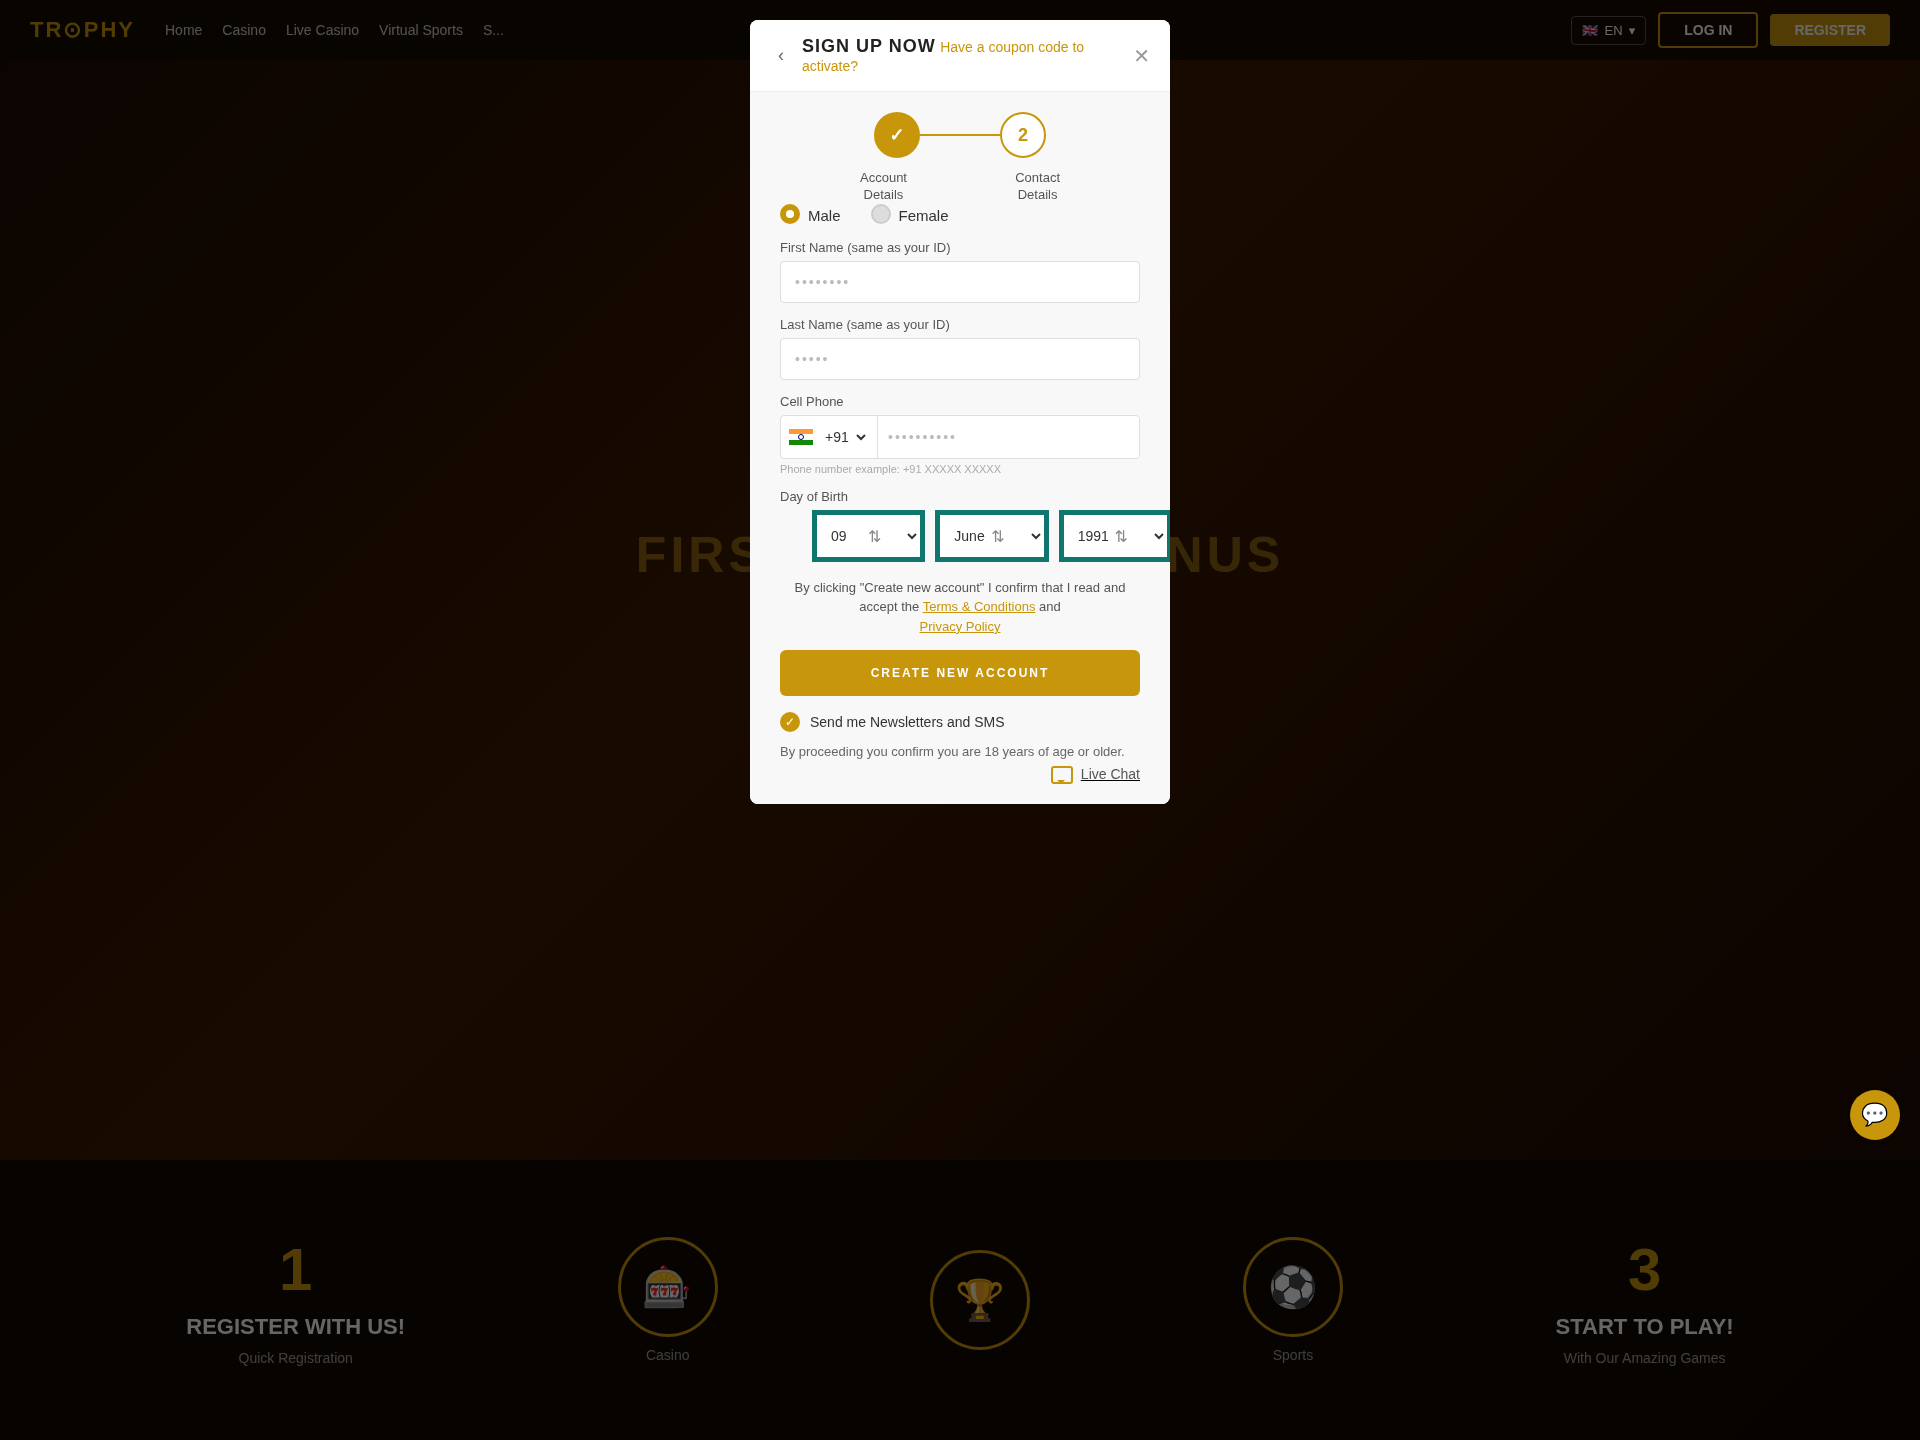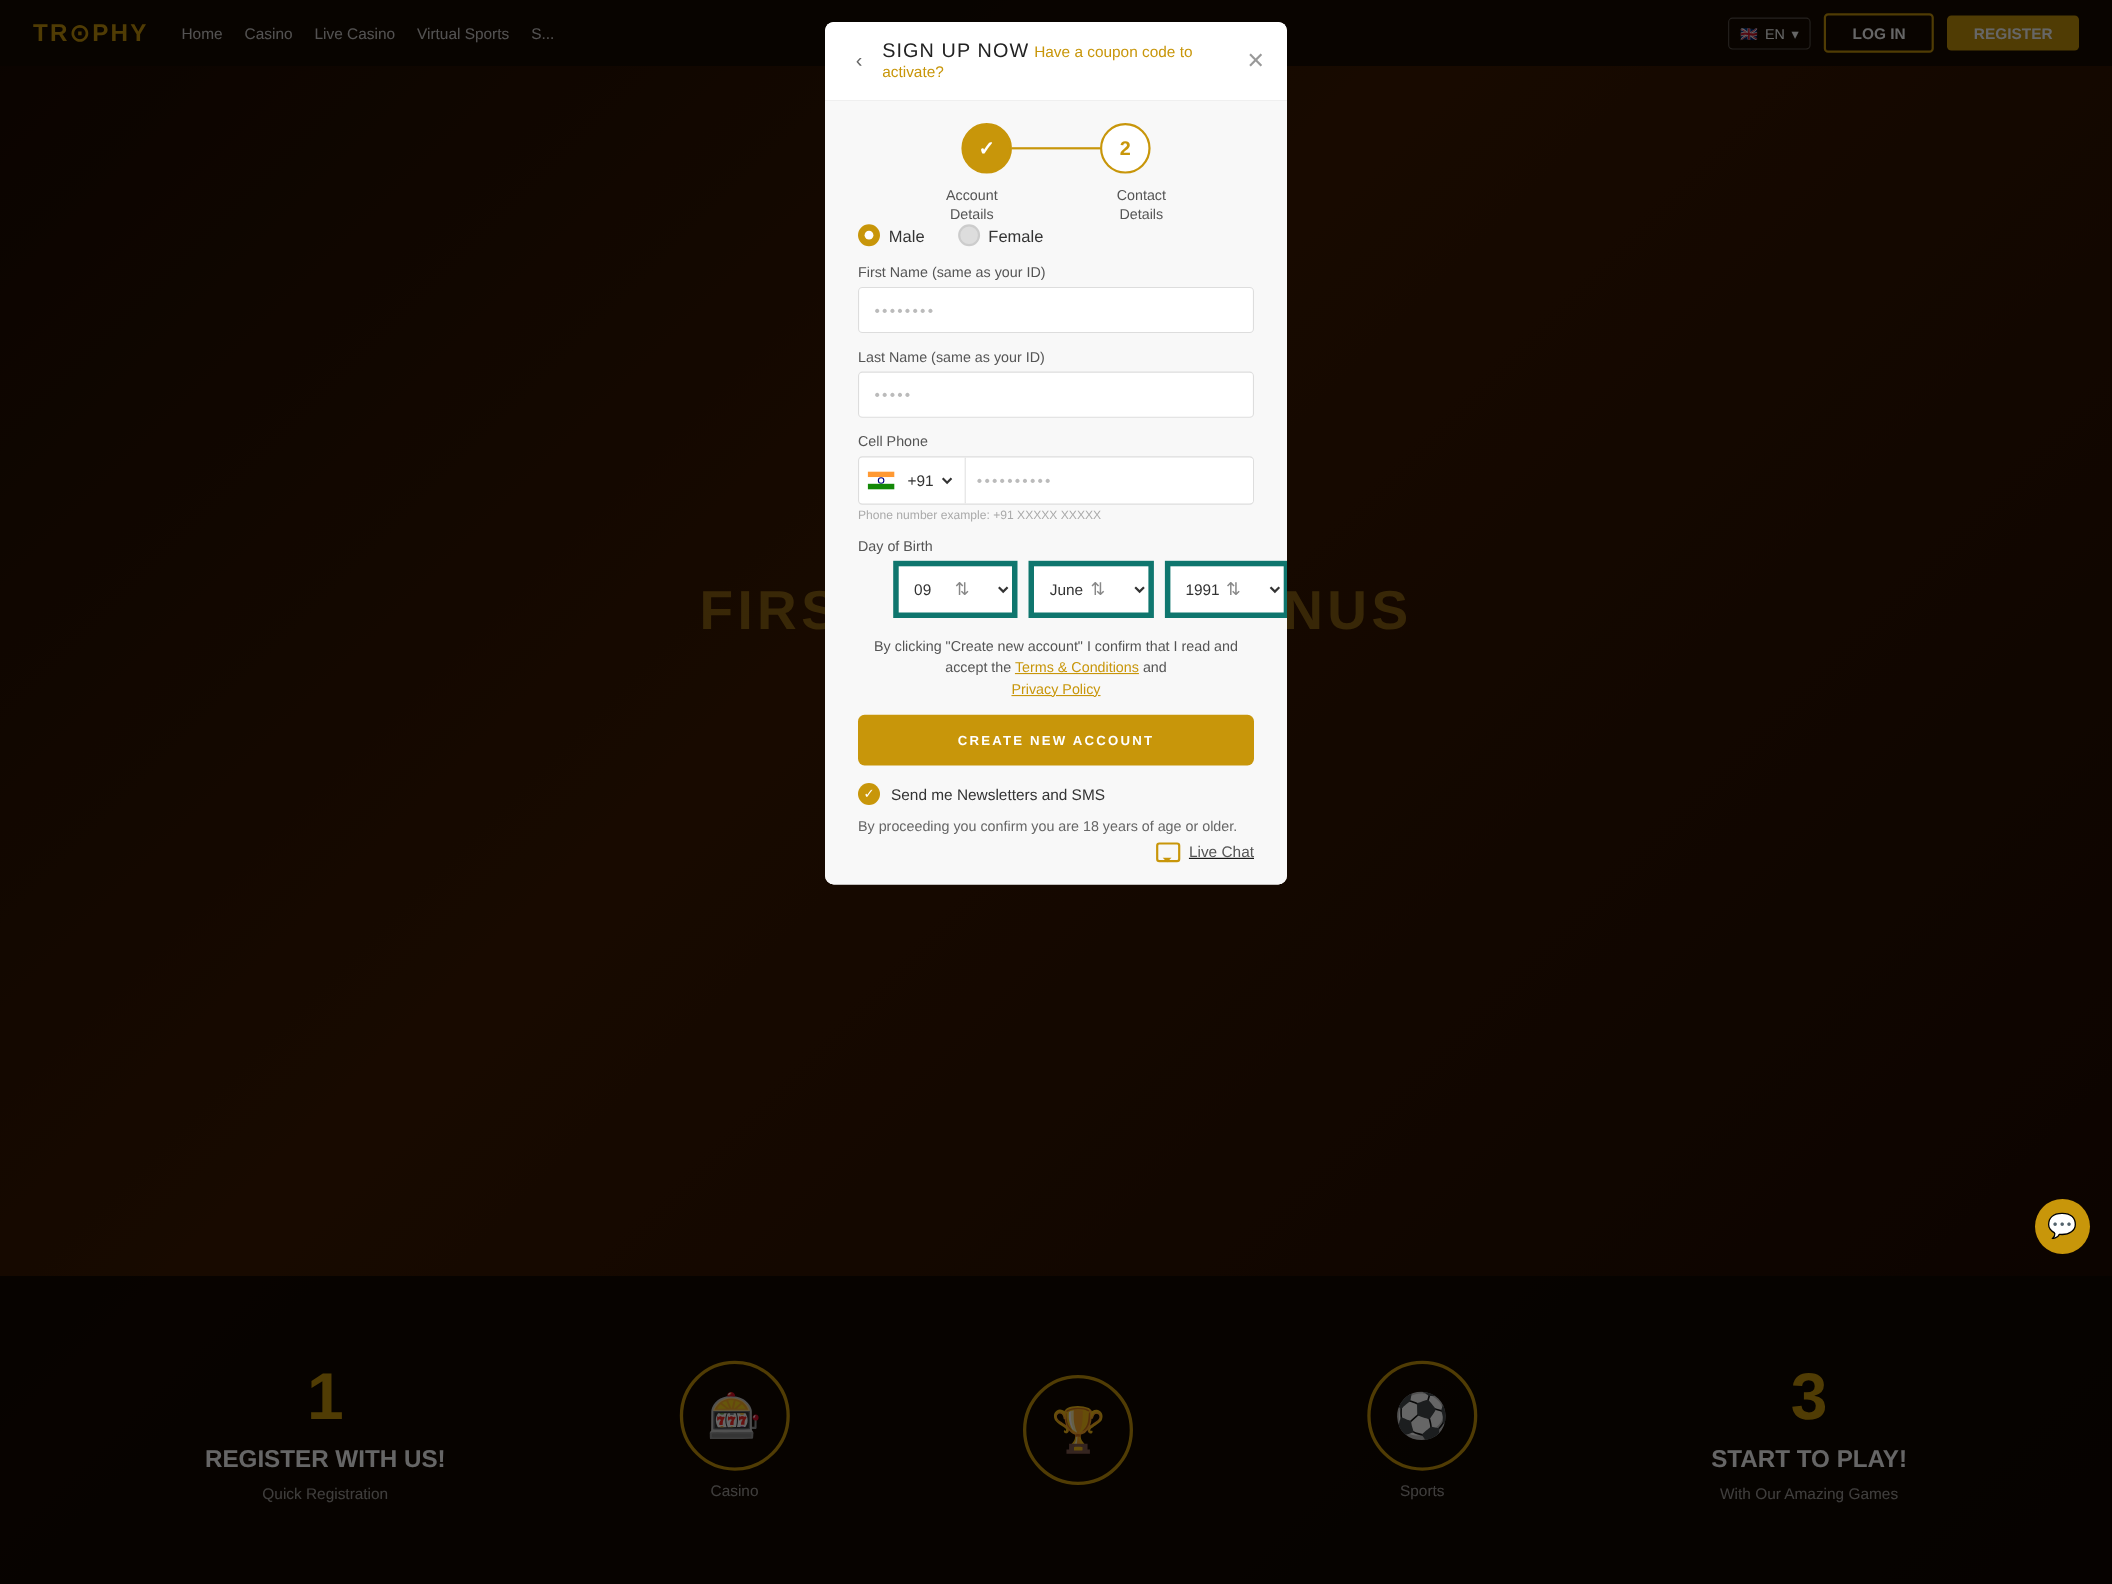--- a/index.html
+++ b/index.html
@@ -192,21 +192,21 @@
       background: none;
       border: none;
       cursor: pointer;
       font-size: 18px;
       color: #666;
       padding: 4px 8px;
     }
 
     .modal-title {
       font-size: 18px;
-      font-weight: 400;
+      font-weight: 700;
       text-transform: uppercase;
       letter-spacing: 1px;
       color: #222;
     }
 
     .modal-coupon {
       color: #c8960a;
       font-size: 14px;
       font-weight: normal;
       text-transform: none;

